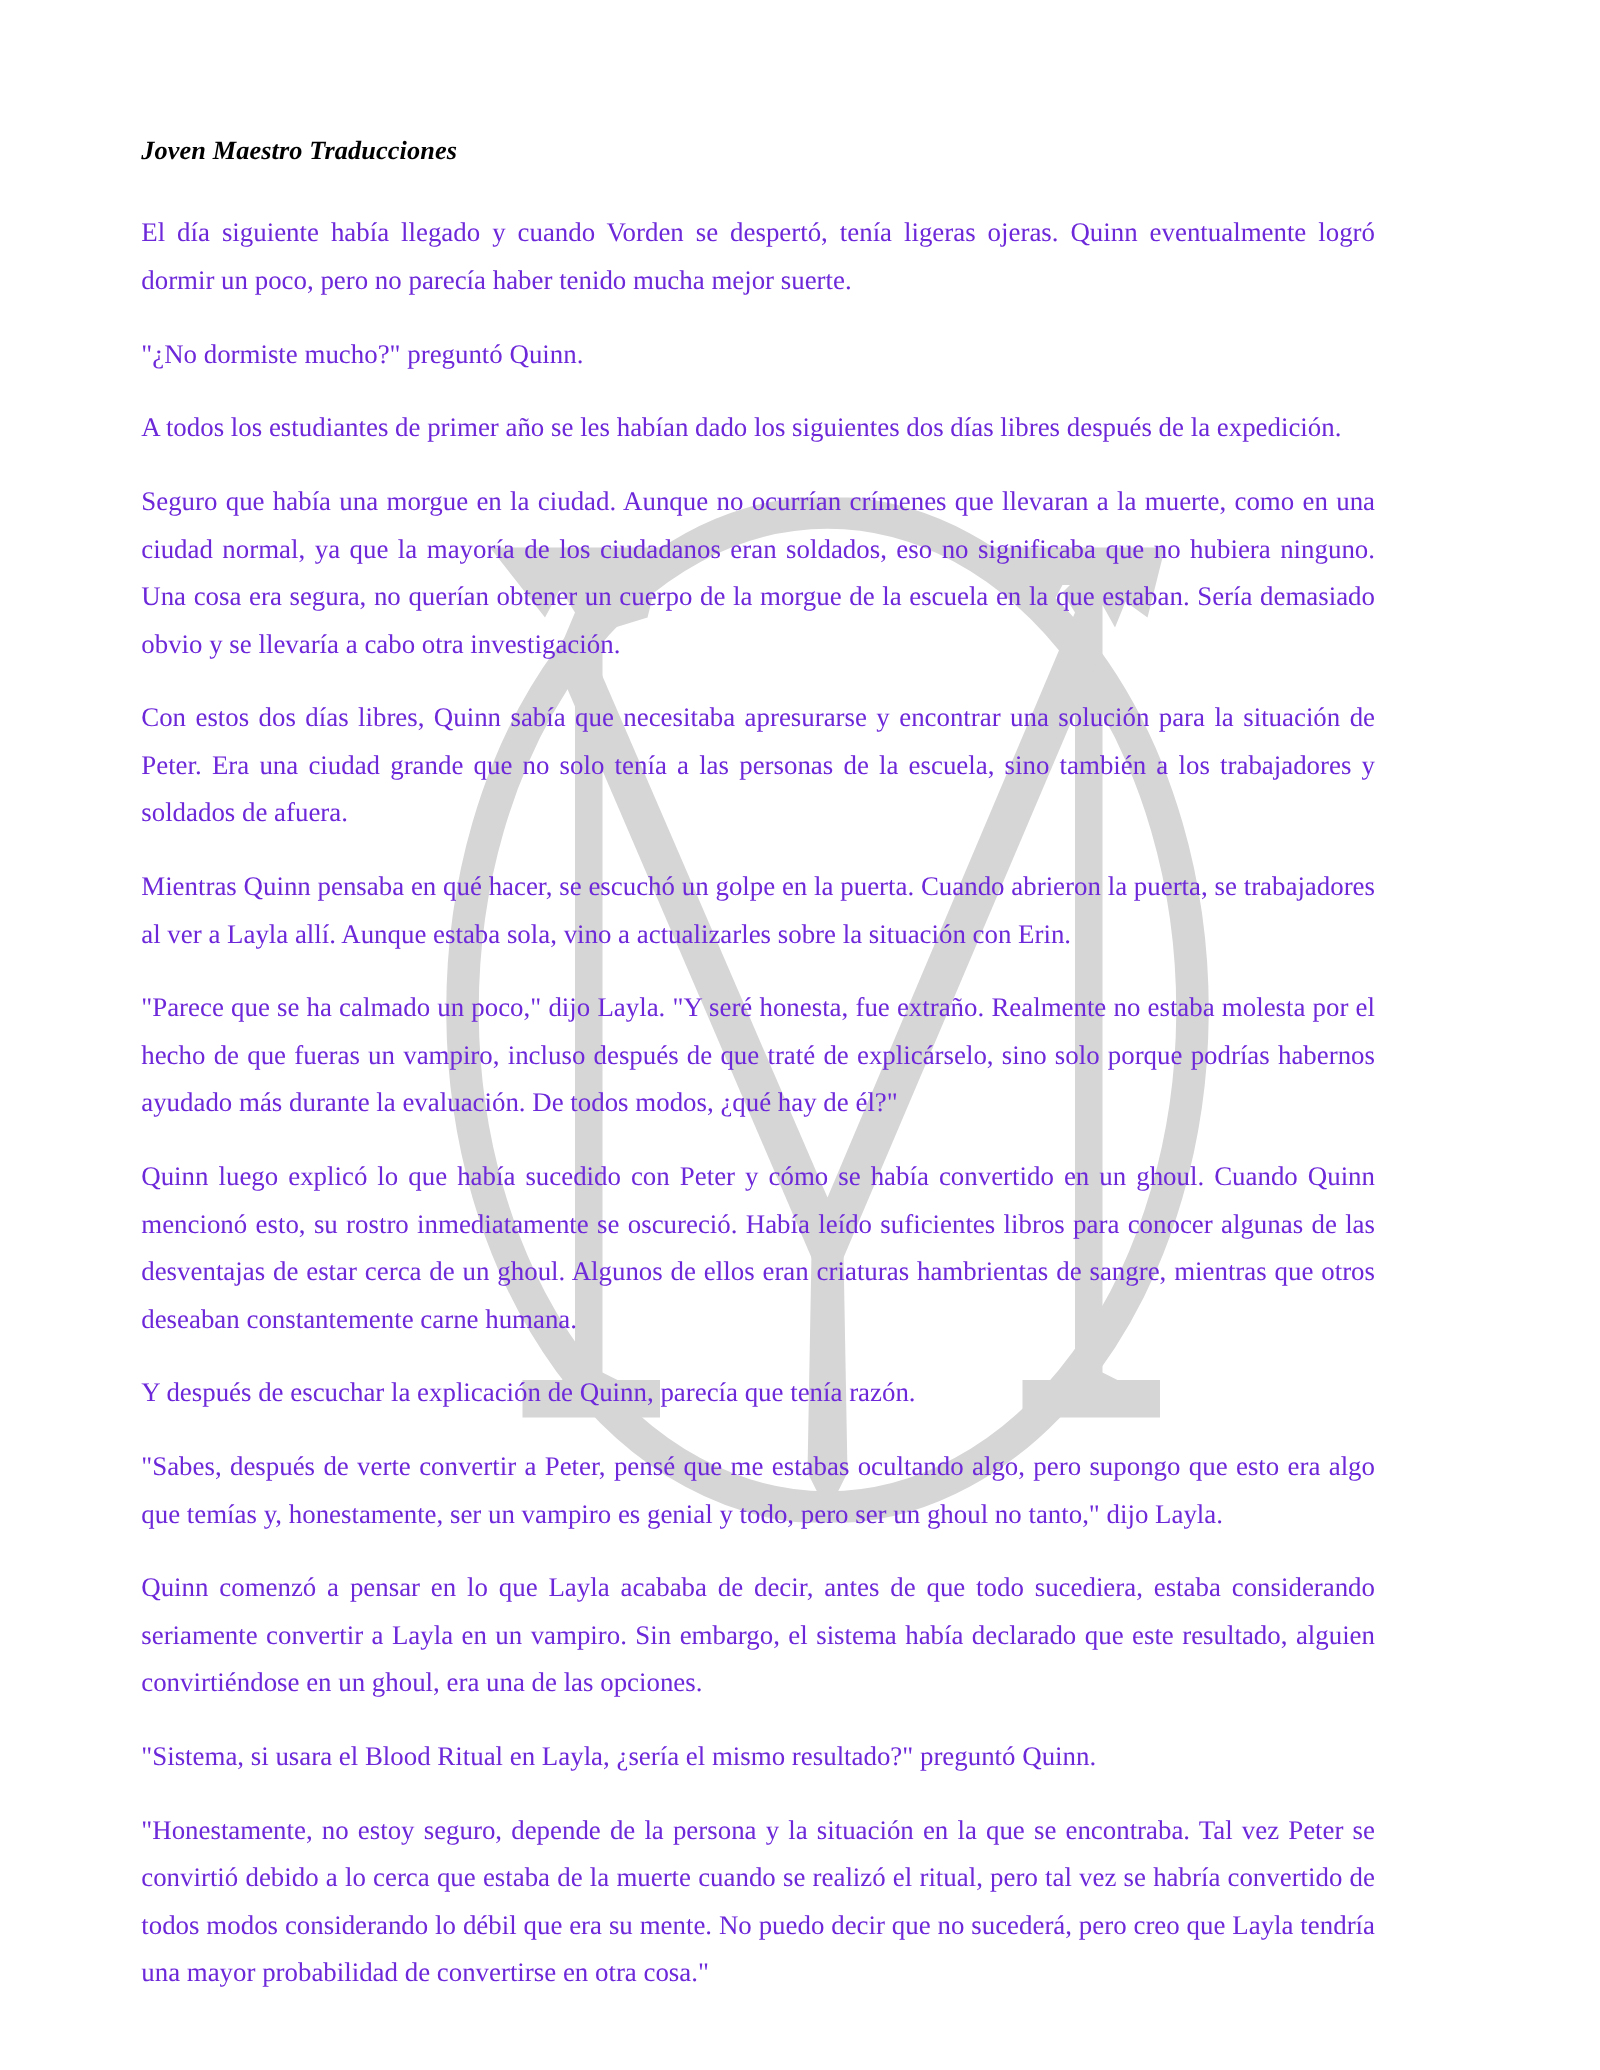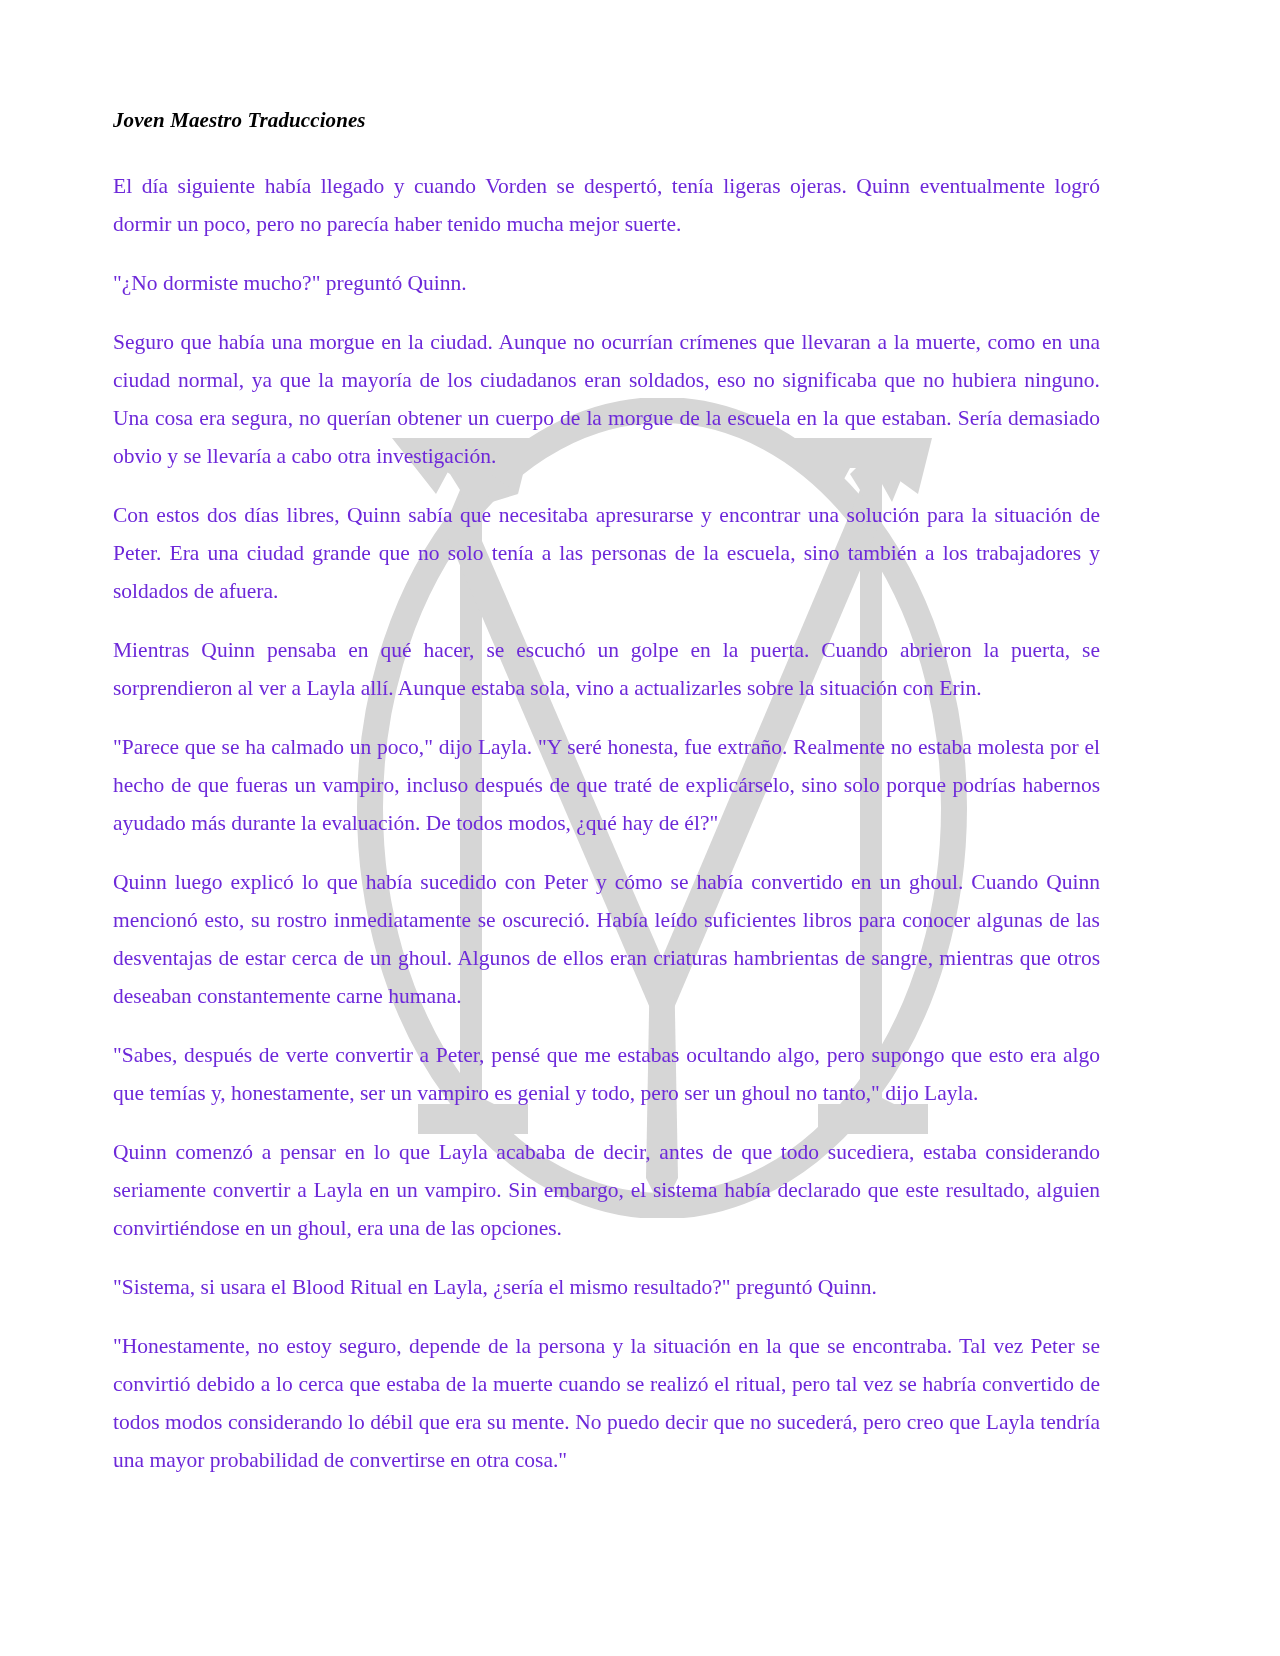--- a/index.html
+++ b/index.html
@@ -88,25 +88,27 @@
       </g>
     </svg>
   </div>
 
   <div class="content">
 
     <div class="doc-header">Joven Maestro Traducciones</div>
 
     <p class="para">El día siguiente había llegado y cuando Vorden se despertó, tenía ligeras ojeras. Quinn eventualmente logró dormir un poco, pero no parecía haber tenido mucha mejor suerte.</p>
     <p class="para">"¿No dormiste mucho?" preguntó Quinn.</p>
+    <p class="para">A todos los estudiantes de primer año se les habían dado los siguientes dos días libres después de la expedición.</p>
     <p class="para">Seguro que había una morgue en la ciudad. Aunque no ocurrían crímenes que llevaran a la muerte, como en una ciudad normal, ya que la mayoría de los ciudadanos eran soldados, eso no significaba que no hubiera ninguno. Una cosa era segura, no querían obtener un cuerpo de la morgue de la escuela en la que estaban. Sería demasiado obvio y se llevaría a cabo otra investigación.</p>
     <p class="para">Con estos dos días libres, Quinn sabía que necesitaba apresurarse y encontrar una solución para la situación de Peter. Era una ciudad grande que no solo tenía a las personas de la escuela, sino también a los trabajadores y soldados de afuera.</p>
-    <p class="para">Mientras Quinn pensaba en qué hacer, se escuchó un golpe en la puerta. Cuando abrieron la puerta, se sorprendieron al ver a Layla allí. Aunque estaba sola, vino a actualizarles sobre la situación con Erin.</p>
+    <p class="para">Mientras Quinn pensaba en qué hacer, se escuchó un golpe en la puerta. Cuando abrieron la puerta, se trabajadores al ver a Layla allí. Aunque estaba sola, vino a actualizarles sobre la situación con Erin.</p>
     <p class="para">"Parece que se ha calmado un poco," dijo Layla. "Y seré honesta, fue extraño. Realmente no estaba molesta por el hecho de que fueras un vampiro, incluso después de que traté de explicárselo, sino solo porque podrías habernos ayudado más durante la evaluación. De todos modos, ¿qué hay de él?"</p>
     <p class="para">Quinn luego explicó lo que había sucedido con Peter y cómo se había convertido en un ghoul. Cuando Quinn mencionó esto, su rostro inmediatamente se oscureció. Había leído suficientes libros para conocer algunas de las desventajas de estar cerca de un ghoul. Algunos de ellos eran criaturas hambrientas de sangre, mientras que otros deseaban constantemente carne humana.</p>
+    <p class="para">Y después de escuchar la explicación de Quinn, parecía que tenía razón.</p>
     <p class="para">"Sabes, después de verte convertir a Peter, pensé que me estabas ocultando algo, pero supongo que esto era algo que temías y, honestamente, ser un vampiro es genial y todo, pero ser un ghoul no tanto," dijo Layla.</p>
     <p class="para">Quinn comenzó a pensar en lo que Layla acababa de decir, antes de que todo sucediera, estaba considerando seriamente convertir a Layla en un vampiro. Sin embargo, el sistema había declarado que este resultado, alguien convirtiéndose en un ghoul, era una de las opciones.</p>
     <p class="para">"Sistema, si usara el Blood Ritual en Layla, ¿sería el mismo resultado?" preguntó Quinn.</p>
     <p class="para">"Honestamente, no estoy seguro, depende de la persona y la situación en la que se encontraba. Tal vez Peter se convirtió debido a lo cerca que estaba de la muerte cuando se realizó el ritual, pero tal vez se habría convertido de todos modos considerando lo débil que era su mente. No puedo decir que no sucederá, pero creo que Layla tendría una mayor probabilidad de convertirse en otra cosa."</p>
 
   </div>
 
 </div>
 
 </body></html>

